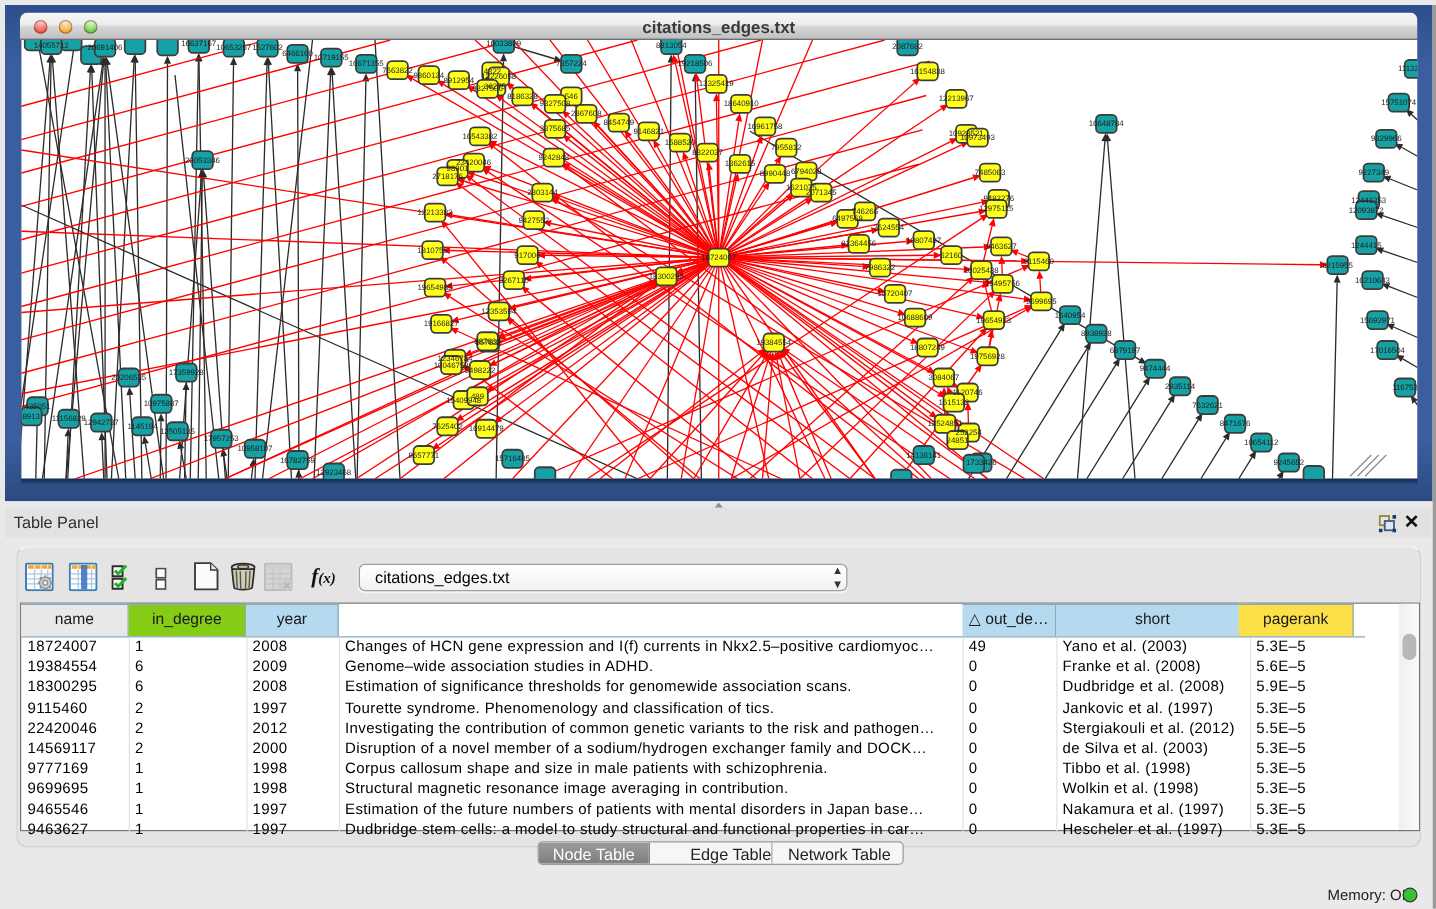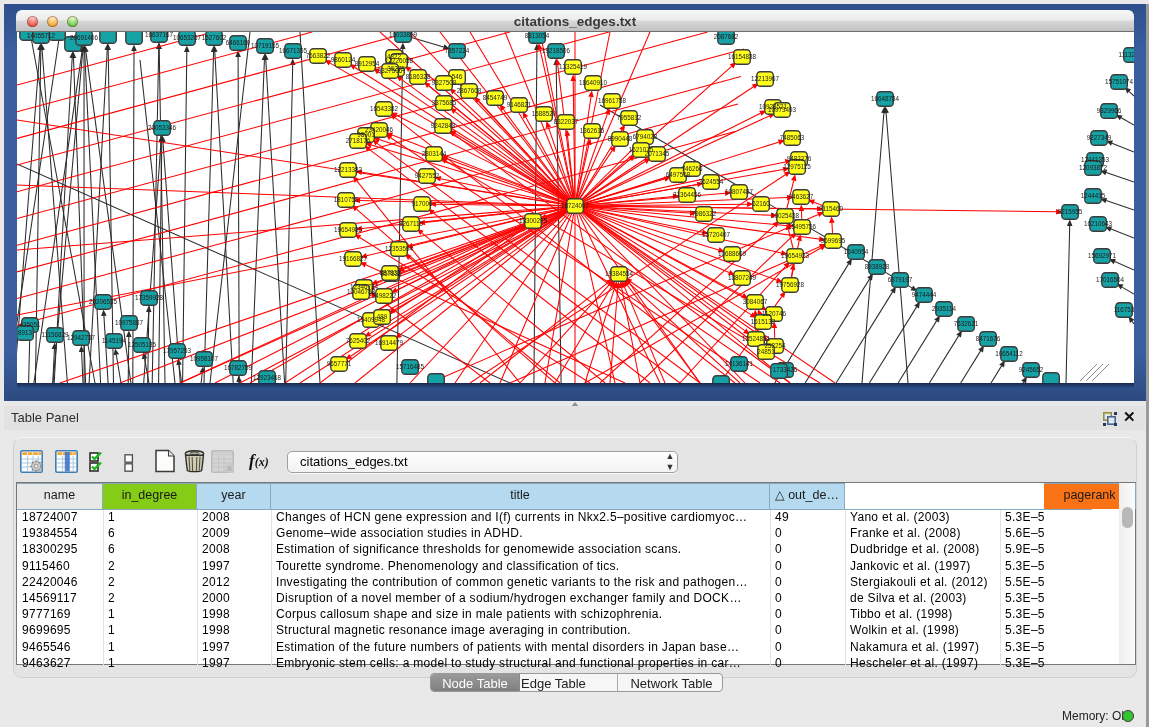--- a/index.html
+++ b/index.html
@@ -841,23 +841,23 @@
 
 <div style="position:absolute;left:287px;top:451px;width:391px;height:22px;border-radius:5px;background:linear-gradient(180deg,#ffffff,#f2f2f2);border:1px solid #9f9f9f;box-shadow:0 1px 1px rgba(255,255,255,.8)"></div>
 <div style="position:absolute;left:300px;top:454px;font-size:13px;color:#000">citations_edges.txt</div>
 <div style="position:absolute;left:663px;top:451px;width:14px;height:22px;font-size:9px;color:#333;line-height:11px;text-align:center">▲<br>▼</div>
 
 <div style="position:absolute;left:16px;top:482px;width:1120px;height:183px;background:#fff;border:1px solid #777"></div>
 <div style="position:absolute;left:0px;top:483px;width:1149px;height:26px">
     <div class="hcell" style="left:17px;width:86px;background:#e8e8e8">name</div>
     <div class="hcell" style="left:103px;width:94px;background:#84cc16">in_degree</div>
     <div class="hcell" style="left:197px;width:74px;background:#b5d9ee">year</div>
-    <div class="hcell" style="left:271px;width:499px;background:#b5d9ee">title</div>
     <div class="hcell" style="left:770px;width:75px;background:#b5d9ee">△ out_de…</div>
-    <div class="hcell" style="left:1044px;width:92px;background:#f97316">pagerank</div>
+    <div class="hcell" style="left:845px;width:155px;background:#b5d9ee">short</div>
+    <div class="hcell" style="left:991px;width:92px;background:#fde047">pagerank</div>
   </div>
 <div style="position:absolute;left:17px;top:509px;width:1075px;height:1px;background:#89a9c0"></div>
 <div style="position:absolute;left:103px;top:510px;width:1px;height:155px;background:#e2e2e2"></div>
 <div style="position:absolute;left:197px;top:510px;width:1px;height:155px;background:#e2e2e2"></div>
 <div style="position:absolute;left:271px;top:510px;width:1px;height:155px;background:#e2e2e2"></div>
 <div style="position:absolute;left:770px;top:510px;width:1px;height:155px;background:#e2e2e2"></div>
 <div style="position:absolute;left:845px;top:510px;width:1px;height:155px;background:#e2e2e2"></div>
 <div style="position:absolute;left:1000px;top:510px;width:1px;height:155px;background:#e2e2e2"></div>
 <div class="cell" style="left:22px;top:510px;width:78px">18724007</div>
 <div class="cell" style="left:108px;top:510px;width:86px">1</div>
@@ -918,27 +918,27 @@
 <div class="cell" style="left:22px;top:640px;width:78px">9465546</div>
 <div class="cell" style="left:108px;top:640px;width:86px">1</div>
 <div class="cell" style="left:202px;top:640px;width:66px">1997</div>
 <div class="cell" style="left:276px;top:640px;width:491px">Estimation of the future numbers of patients with mental disorders in Japan base…</div>
 <div class="cell" style="left:775px;top:640px;width:67px">0</div>
 <div class="cell" style="left:850px;top:640px;width:147px">Nakamura et al. (1997)</div>
 <div class="cell" style="left:1005px;top:640px;width:84px">5.3E–5</div>
 <div class="cell" style="left:22px;top:656px;width:78px">9463627</div>
 <div class="cell" style="left:108px;top:656px;width:86px">1</div>
 <div class="cell" style="left:202px;top:656px;width:66px">1997</div>
-<div class="cell" style="left:276px;top:656px;width:491px">Embryonic stem cells: a model to study structural and functional properties in car…</div>
+<div class="cell" style="left:276px;top:656px;width:491px">Dudbridge stem cells: a model to study structural and functional properties in car…</div>
 <div class="cell" style="left:775px;top:656px;width:67px">0</div>
 <div class="cell" style="left:850px;top:656px;width:147px">Hescheler et al. (1997)</div>
 <div class="cell" style="left:1005px;top:656px;width:84px">5.3E–5</div>
 
 <div style="position:absolute;left:1119px;top:483px;width:16px;height:181px;background:linear-gradient(90deg,#efefef,#fbfbfb)"></div>
 <div style="position:absolute;left:1121.5px;top:507px;width:11px;height:21px;border-radius:6px;background:#b8b8b8"></div>
 
 <div style="position:absolute;left:430px;top:673px;width:293px;height:19px;border:1px solid #9a9a9a;border-radius:4px;background:#f6f6f6;overflow:hidden;font-size:13px;color:#222">
  <div style="position:absolute;left:0;top:0;width:89px;height:100%;background:linear-gradient(180deg,#9a9a9a,#7f7f7f);color:#fff;text-align:center;line-height:19px;border-right:1px solid #8a8a8a">Node Table</div>
- <div style="position:absolute;left:90px;top:0;width:97px;height:100%;text-align:left;line-height:19px;border-right:1px solid #aaa">Edge Table</div>
+ <div style="position:absolute;left:90px;top:0;width:97px;height:100%;text-align:right;line-height:19px;border-right:1px solid #aaa">Edge Table</div>
  <div style="position:absolute;left:188px;top:0;width:105px;height:100%;text-align:center;line-height:19px">Network Table</div>
 </div>
 
 <div style="position:absolute;left:1062px;top:709px;font-size:12px;color:#222">Memory: OK</div>
 <div style="position:absolute;left:1122px;top:710px;width:12px;height:12px;border-radius:50%;background:#35c42f;border:1.5px solid #3a3a3a"></div>
 </body></html>

